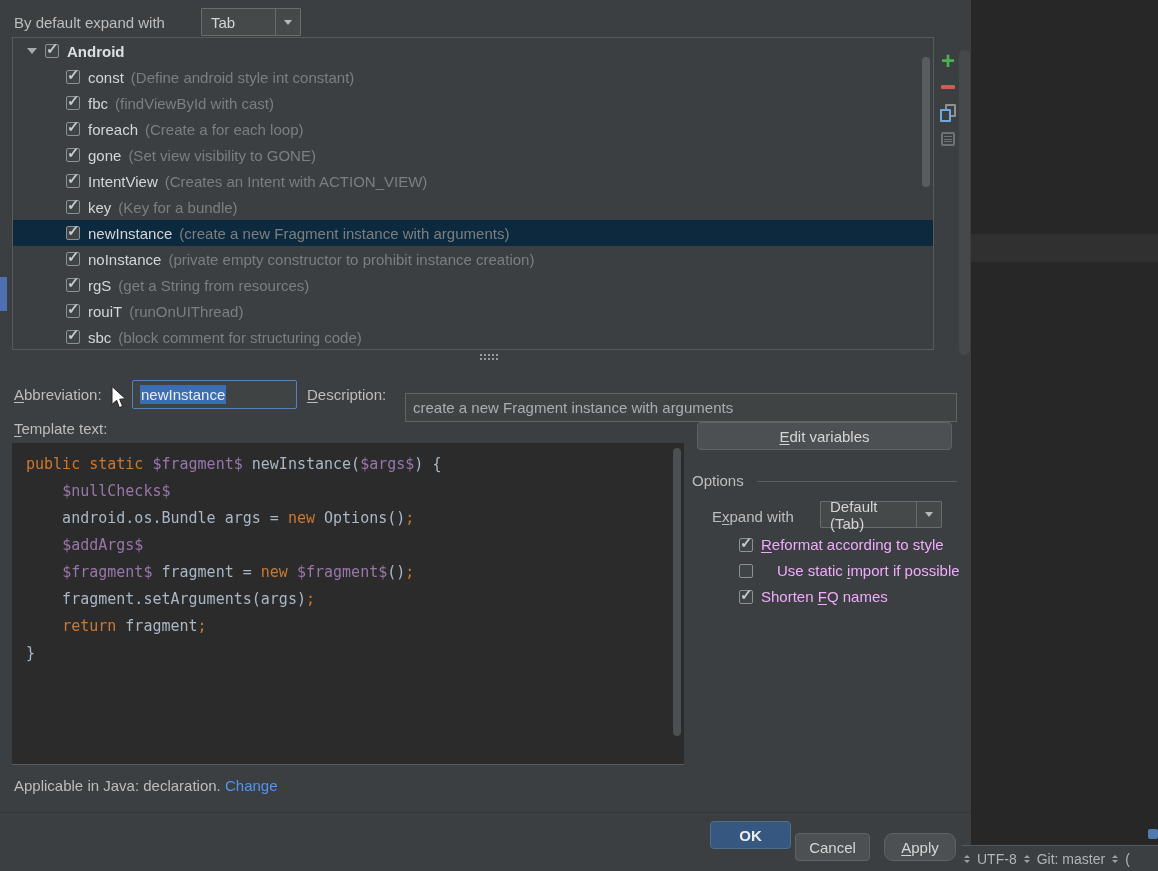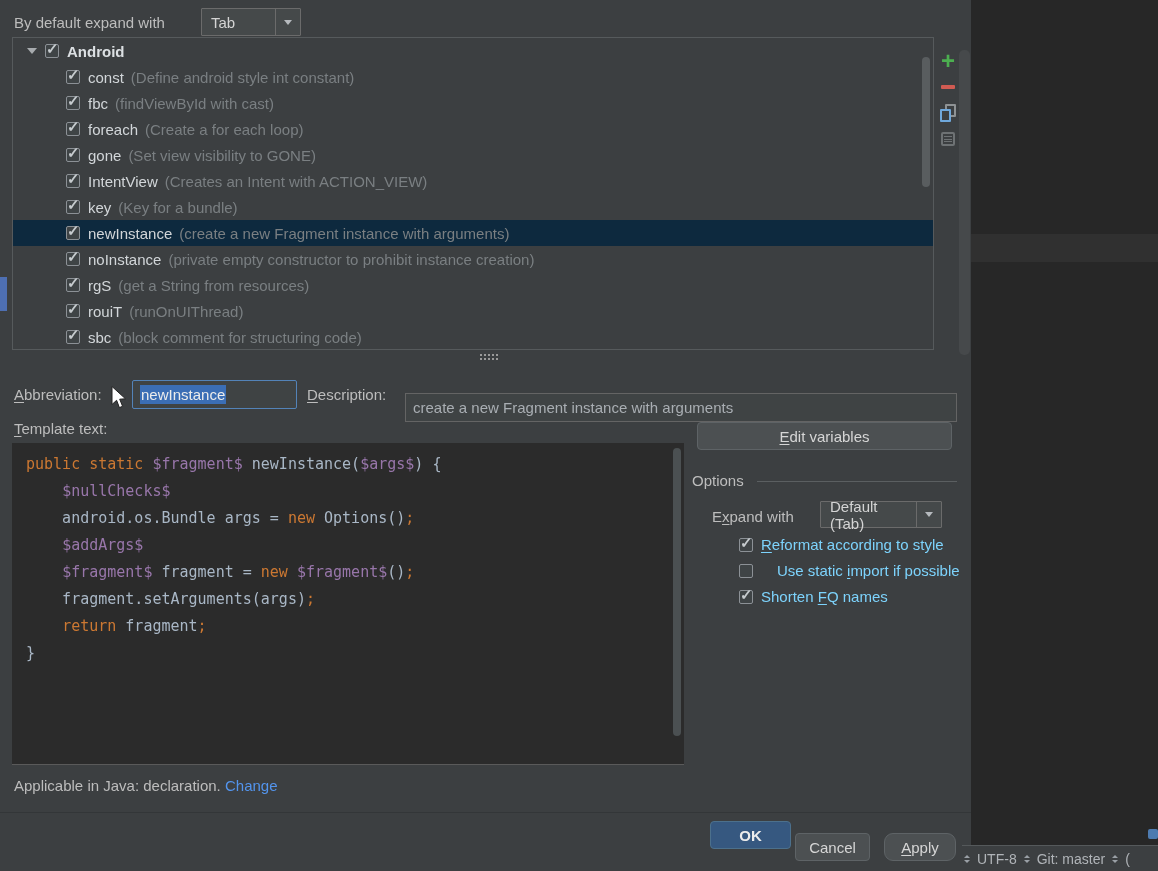--- a/index.html
+++ b/index.html
@@ -74,21 +74,21 @@
 
   
   .btn { position:absolute; height:28px; background:#4C5052; border:1px solid #5E6366; border-radius:4px;
     color:#D6D6D6; font-size:15px; display:flex; align-items:center; justify-content:center; }
   .btn.primary { background:#365880; border-color:#4C708C; color:#ECECEC; font-weight:bold; }
   .btn.wide { width:255px; }
 
   
   .opt-title { position:absolute; left:692px; top:472px; color:#BDBDBD; font-size:15px; }
   .opt-line { position:absolute; left:757px; top:481px; width:200px; height:1px; background:#5B5F61; }
-  .opt-row { position:absolute; display:flex; align-items:center; gap:8px; font-size:15px; color:#7dd3fc;padding-left:16px; }
+  .opt-row { position:absolute; display:flex; align-items:center; gap:8px; font-size:15px; color:#f0abfc;padding-left:16px; }
 
   .link { color:#5394EC; cursor:pointer; }
 
   .sep { position:absolute; left:0; top:812px; width:971px; height:1px; background:#333638; }
 
   
   .right-bg { position:absolute; left:971px; top:0; width:187px; height:871px; background:#272727; }
   .right-band { position:absolute; left:971px; top:234px; width:187px; height:28px; background:#303030; }
 
   

